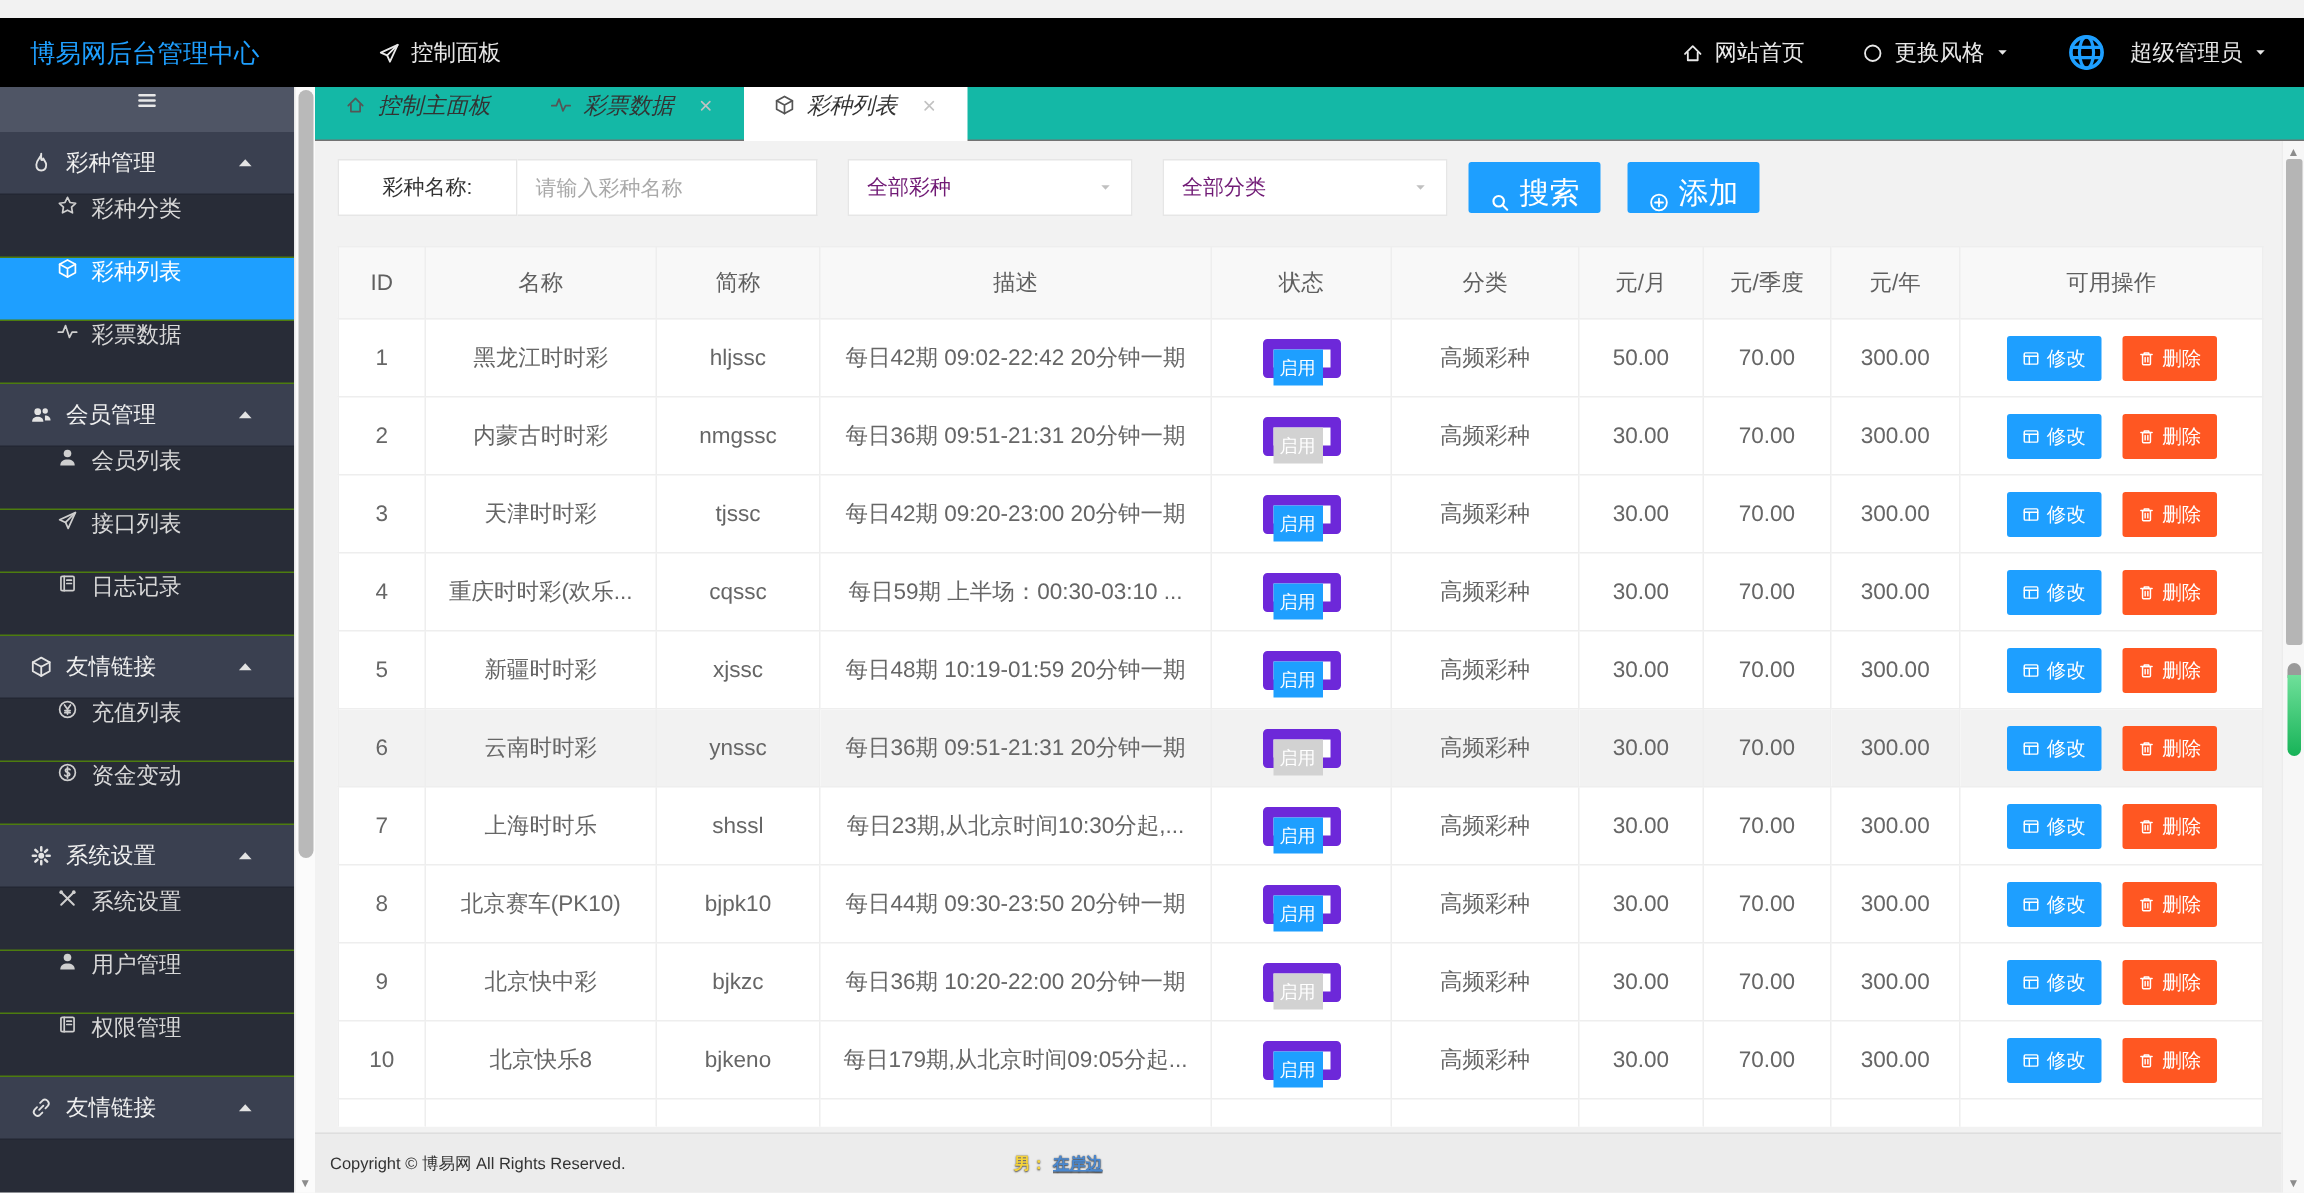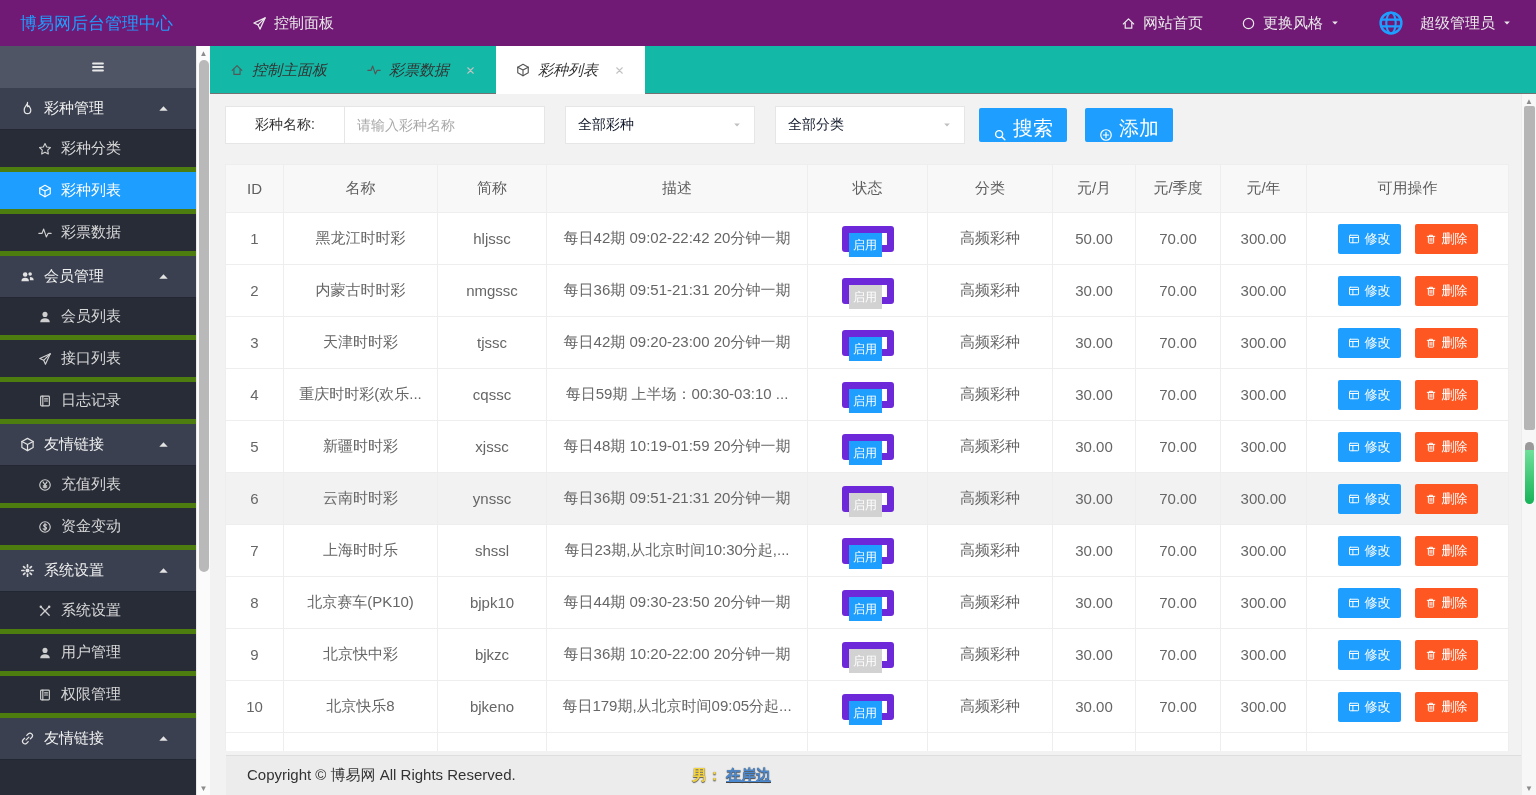--- a/index.html
+++ b/index.html
@@ -2,42 +2,42 @@
 <html><head>
 <meta charset="utf-8">
 <style>
   * { margin:0; padding:0; box-sizing:border-box; }
   html,body { width:1536px; height:795px; overflow:hidden;
     font-family:"Liberation Sans","DejaVu Sans",sans-serif; background:#f2f2f2; }
   .icon { display:inline-flex; align-items:center; justify-content:center; line-height:1; }
   .icon svg { width:1em; height:1em; display:block; }
 
   
-  .topbar { position:absolute; left:0; top:0; width:1536px; height:46px;
-    background:#701a75; display:flex; align-items:center; z-index:30;font-family:Liberation Serif, serif; }
+  .topbar { position:absolute; left:0; top:12px; width:1536px; height:46px;
+    background:#000000; display:flex; align-items:center; z-index:30;font-family:Liberation Serif, serif; }
   .brand { width:196px; padding-left:20px; color:#1E9FFF; font-size:17px; white-space:nowrap; }
   .topnav-item { margin-left:56px; color:#e8e8e8; font-size:15px; display:flex; align-items:center; gap:7px; cursor:pointer; }
   .topbar-right { margin-left:auto; display:flex; align-items:center; gap:38px; padding-right:24px; color:#e8e8e8; font-size:15px; }
   .topbar-right .titem { display:flex; align-items:center; gap:7px; cursor:pointer; }
   .caret { font-size:10px; color:#e8e8e8; }
   .avatar { color:#1E9FFF; font-size:26px; margin-right:-22px; }
 
   
   .sidebar { position:absolute; left:0; top:46px; width:196px; height:749px;
     background:#282c37; overflow:hidden; z-index:20; }
   .burger-row { height:42px; background:#4f5565; display:flex; align-items:center; justify-content:center;
     color:#e8e8e8; font-size:16px; cursor:pointer; }
   .menu-group { height:42px; background:#3a4050; color:#f0f0f0; font-size:15px;
     display:flex; align-items:center; padding:0 16px 0 20px; cursor:pointer;
     border-bottom:1px solid #232733; }
   .menu-group .icon { font-size:15px; margin-right:9px; color:#e3e3e3; }
   .menu-group .grow { flex:1; }
   .menu-item { height:42px; background:#282c37; color:#d8d8d8; font-size:15px;
-    display:flex; align-items:center; padding-left:38px; cursor:pointer;
-    border-bottom:5px solid #4d7c0f; }
+    display:flex; align-items:flex-start; padding-left:38px; cursor:pointer;
+    border-bottom:1px solid #4d7c0f; }
   .menu-item .icon { font-size:14px; margin-right:9px; color:#cfcfcf; }
   .menu-item.active { background:#1E9FFF; color:#fff; }
   .menu-item.active .icon { color:#fff; }
 
   
   .sb-scroll { position:absolute; left:196px; top:46px; width:14px; height:749px;
     background:#fbfbfb; border-left:1px solid #e8e8e8; z-index:25; }
   .sb-scroll .arrow, .r-scroll .arrow { position:absolute; left:0; width:100%; height:14px;
     display:flex; align-items:center; justify-content:center; color:#8c8c8c; font-size:8px; cursor:pointer; }
   .sb-thumb { position:absolute; left:2px; width:10px; top:14px; height:512px;
@@ -57,21 +57,21 @@
 
   
   .filterbar { display:flex; align-items:center; height:38px; }
   .f-label { width:120px; height:38px; background:#fff; border:1px solid #e6e6e6;
     display:flex; align-items:center; justify-content:center; color:#333; font-size:14px; }
   .f-input { width:200px; height:38px; background:#fff; border:1px solid #e6e6e6; border-left:none;
     padding:0 12px; font-size:14px; color:#333; outline:none;
     font-family:"Liberation Sans","DejaVu Sans",sans-serif; }
   .f-input::placeholder { color:#a9a9a9; }
   .f-select { width:190px; height:38px; background:#fff; border:1px solid #e6e6e6; margin-left:20px;
-    display:flex; align-items:center; padding:0 12px; color:#0f172a; font-size:14px; cursor:pointer; }
+    display:flex; align-items:center; padding:0 12px; color:#701a75; font-size:14px; cursor:pointer; }
   .f-select .grow { flex:1; }
   .f-select .caret { color:#c0c0c0; font-size:10px; }
   .btn { height:34px; border:none; border-radius:2px; color:#fff; font-size:20px;
     display:inline-flex; align-items:flex-end; gap:6px; padding:0 14px; cursor:pointer;
     font-family:Liberation Serif, serif; }
   .btn .icon { font-size:14px; }
   .btn-search { background:#1E9FFF; margin-left:14px; }
   .btn-add { background:#1E9FFF; margin-left:18px; }
 
   
@@ -92,23 +92,23 @@
   .toggle.off .tlabel { background:#d2d2d2; }
 
   .abtn { height:30px; border:none; border-radius:2px; color:#fff; font-size:13px;
     display:inline-flex; align-items:center; gap:5px; padding:0 10px; cursor:pointer;
     font-family:"Liberation Sans","DejaVu Sans",sans-serif; }
   .abtn .icon { font-size:12px; }
   .abtn.modify { background:#1E9FFF; margin-right:14px; }
   .abtn.delete { background:#FF5722; }
 
   
-  .footerbar { position:absolute; left:226px; bottom:0; width:1311px; height:40px;
+  .footerbar { position:absolute; left:210px; bottom:0; width:1311px; height:40px;
     background:#ececec; border-top:1px solid #dedede; display:flex; align-items:center;
-    padding-left:21px; font-size:15px; color:#333; z-index:10; }
+    padding-left:10px; font-size:11px; color:#333; z-index:10; }
   .foot-center { position:absolute; left:466px; display:flex; align-items:center; gap:4px; }
   .gender { color:#f5d33c; font-weight:bold; text-shadow:0 0 1px #666,0 1px 1px #555; }
   .nickname { color:#4a88d0; font-weight:bold; text-decoration:underline;
     text-shadow:0 0 1px #555,0 1px 1px #444; cursor:pointer; }
 
   
   .r-scroll { position:absolute; left:1521px; top:94px; width:15px; height:701px;
     background:#f7f7f7; border-left:1px solid #ececec; z-index:15; }
   .r-thumb { position:absolute; left:2px; width:11px; top:12px; height:324px;
     background:#b5b5b5; border-radius:2px; cursor:pointer; }

